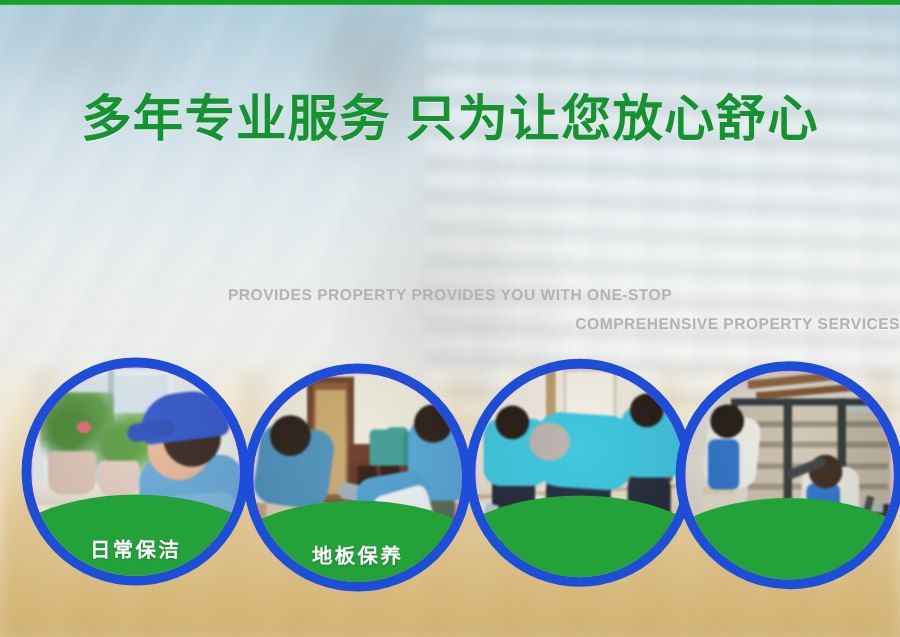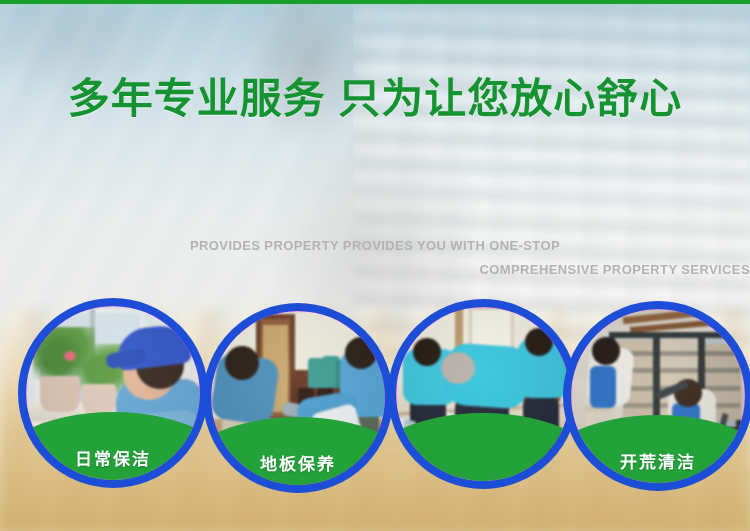--- a/index.html
+++ b/index.html
@@ -505,17 +505,16 @@
           <div class="s c3-p1head"></div>
           <div class="s c3-p2leg"></div>
           <div class="s c3-p2body"></div>
           <div class="s c3-p2apr"></div>
           <div class="s c3-p2head"></div>
           <div class="s c3-squee"></div>
           <div class="s c3-pole"></div>
         </div>
       </div>
       <div class="label-arc"></div>
-      <div class="label-text">开荒清洁</div>
     </div>
 
   </div>
 </div>
 
 </body></html>

